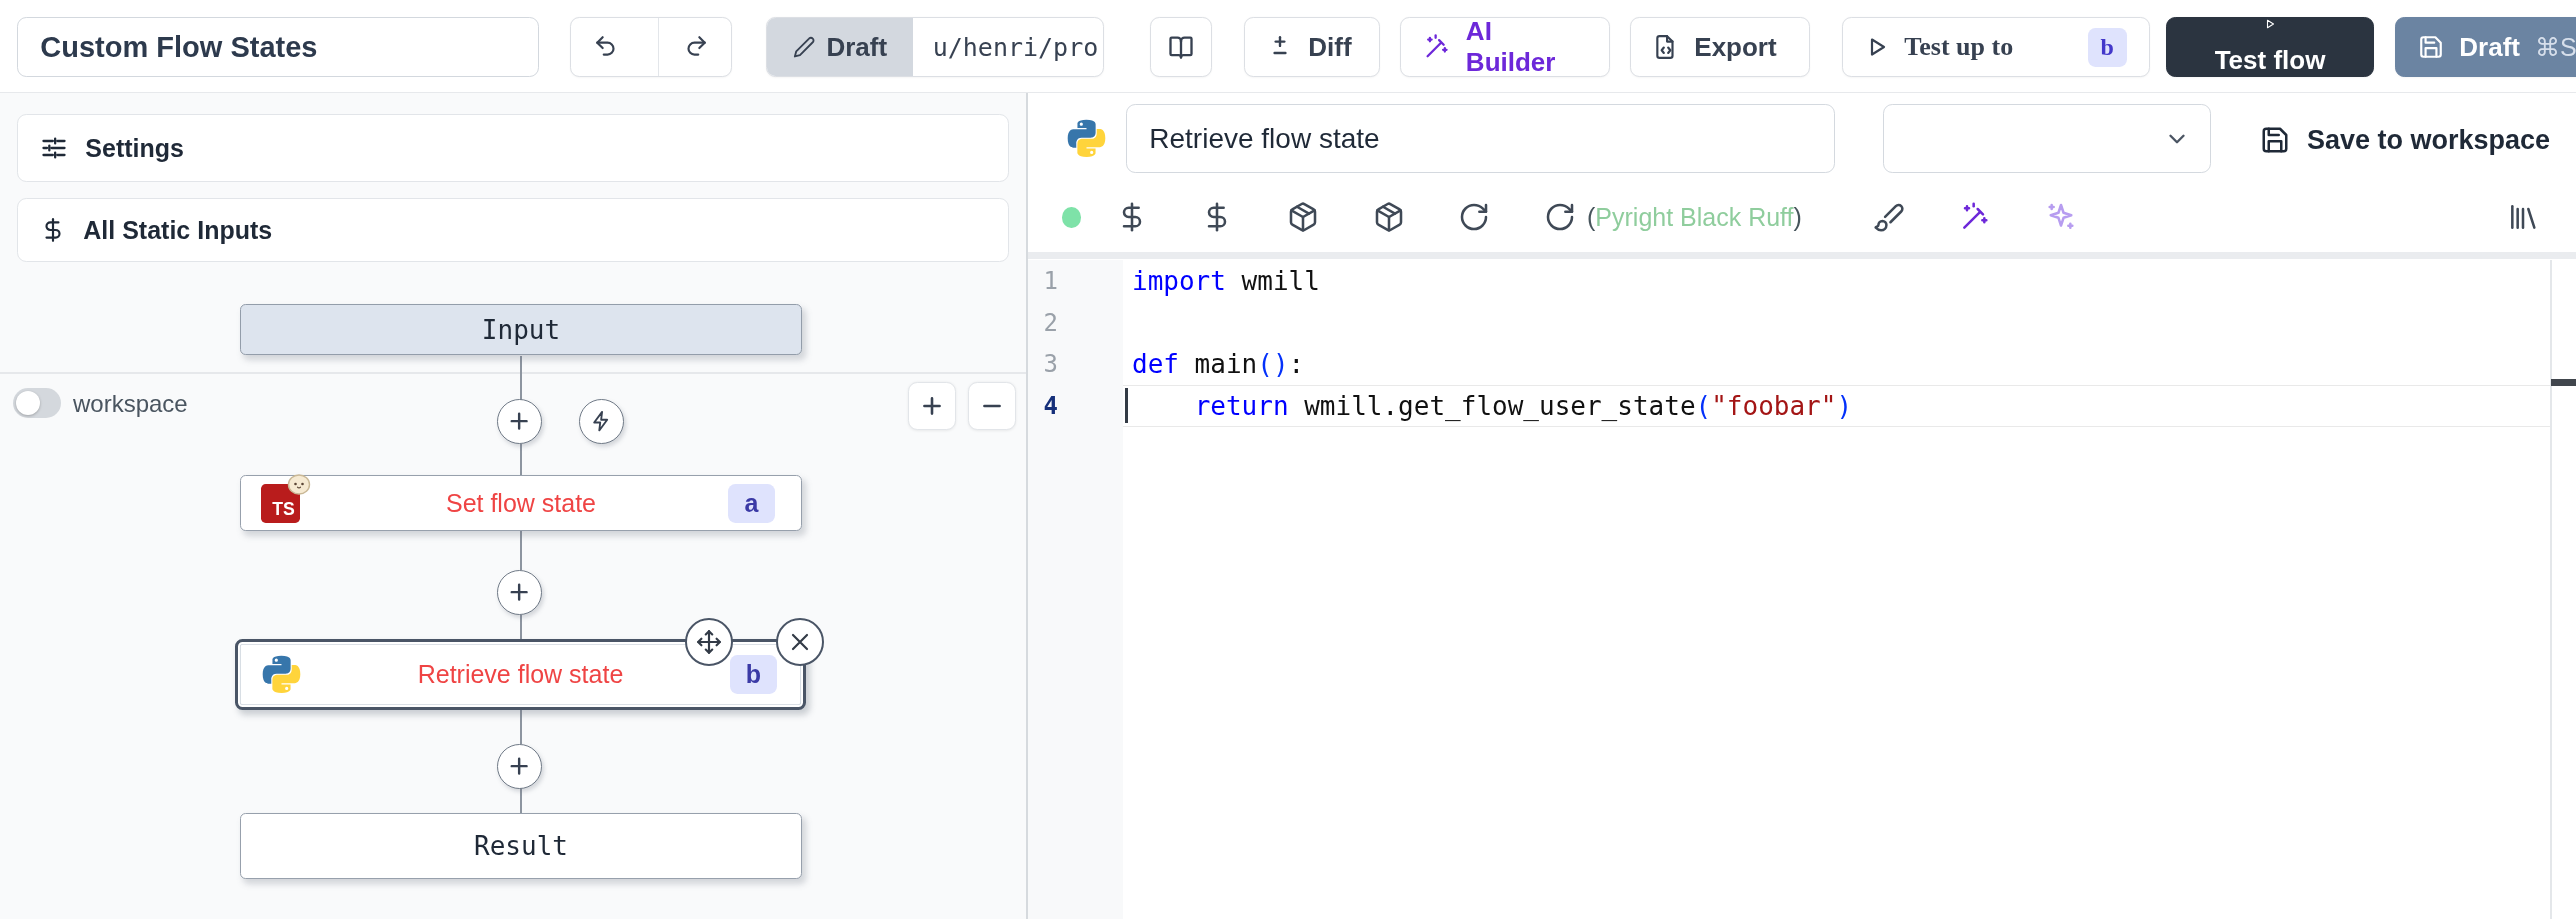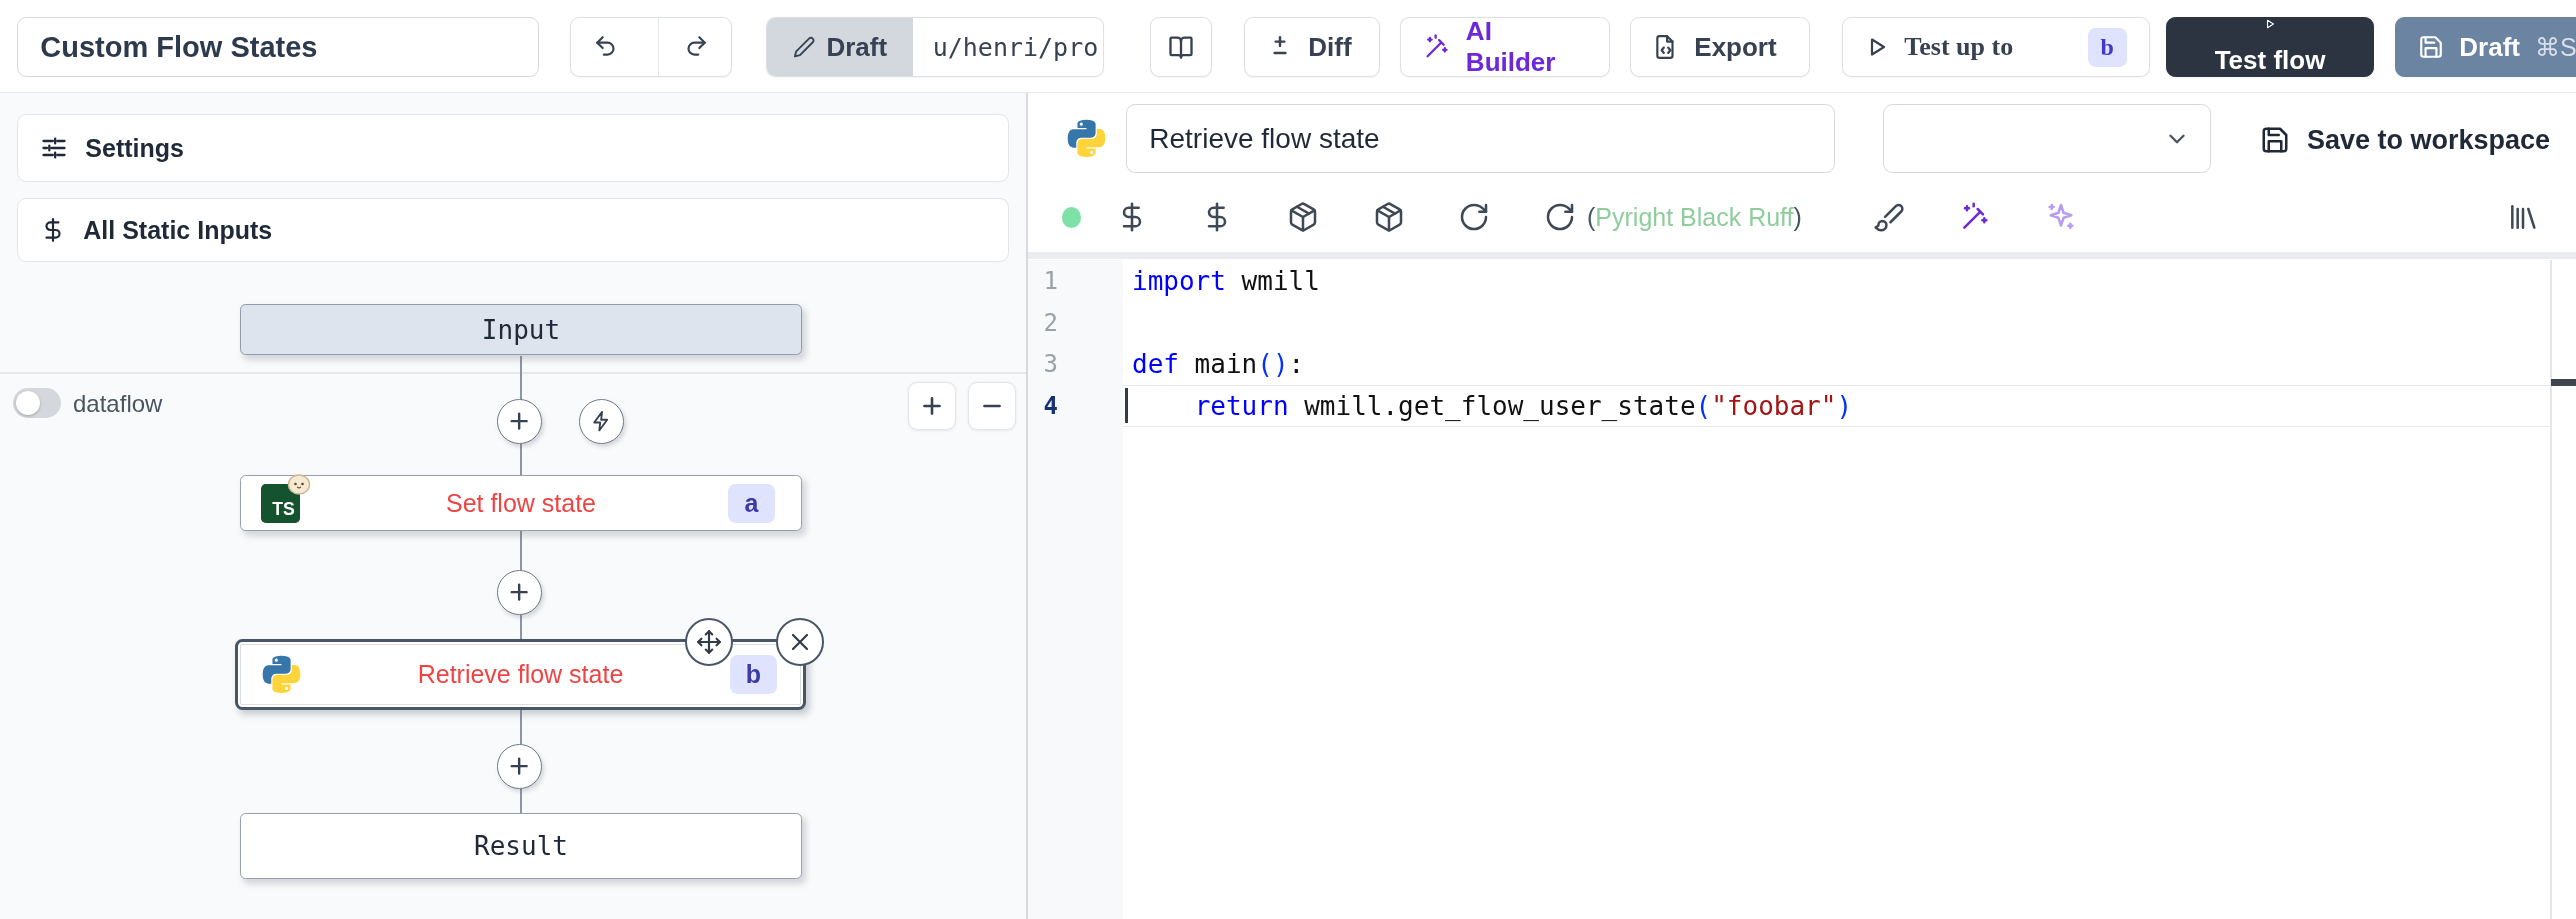--- a/index.html
+++ b/index.html
@@ -61,21 +61,21 @@
   .selected-node { left:235px; width:571px; border:3.7px solid #4a5566; border-radius:7.4px;
                    box-shadow:inset 0 0 0 1.9px #ffffff, inset 0 0 0 2.8px #cfd6de,
                               3.7px 4.7px 6.5px rgba(95,105,120,.3); }
   .node .badge { position:absolute; right:26px; width:47px; height:39px; font-size:25px; color:#3b3aa6; }
   .conn { position:absolute; width:45px; height:45px; border-radius:50%; background:#fff;
           border:1.9px solid #707a87; display:flex; align-items:center; justify-content:center;
           box-shadow:1.9px 2.8px 4.7px rgba(95,105,120,.25); color:#374151; }
   .node-action { position:absolute; width:48px; height:48px; border-radius:50%; background:#fff;
                  border:2.8px solid #4a5566; display:flex; align-items:center; justify-content:center;
                  color:#333b47; }
-  .ts-icon { position:absolute; left:19.5px; width:39px; height:39px; background:#14532d;
+  .ts-icon { position:absolute; left:19.5px; width:39px; height:39px; background:#b91c1c;
              border-radius:4.7px; color:#fff; font-weight:700; font-size:17.7px;
              display:flex; align-items:flex-end; justify-content:flex-end; padding:2.8px 4.7px; }
   .bun-overlay { position:absolute; right:-11.2px; top:-11.2px; width:24px; height:24px; }
 
   
   .right-panel { position:absolute; left:1028px; top:93px; width:1548px; height:826px; background:#fff; }
   .panel-divider { position:absolute; left:1026px; top:93px; width:1.9px; height:826px; background:#d6dade; }
   .name-input { position:absolute; left:1126px; top:104px; width:709px; height:69px;
                 border:1.9px solid #d4d9df; border-radius:9.3px; padding:0 22.3px; font-size:28px;
                 color:#1f2937; font-family:"Liberation Sans",sans-serif; outline:none; background:#fff; }
@@ -219,21 +219,21 @@
       <path d="M17 5H9.5a3.5 3.5 0 0 0 0 7h5a3.5 3.5 0 0 1 0 7H6"></path>
     </svg>
   <span>All Static Inputs</span>
 </div>
 
 <div class="lp-divider" style="position:absolute;top:372px;"></div>
 
 <div class="toggle" style="top:388px;">
     <div class="knob"></div>
   </div>
-<div class="dataflow-label" style="top:390px;">dataflow</div>
+<div class="dataflow-label" style="top:390px;">workspace</div>
 
 <div class="zoom-btn" style="left:908px;top:382px;">
   <svg width="26" height="26" viewBox="0 0 24 24" fill="none" stroke="#374151" stroke-width="2.4" stroke-linecap="round">
       <path d="M12 5v14M5 12h14"></path>
     </svg>
 </div>
 <div class="zoom-btn" style="left:968px;top:382px;">
   <svg width="26" height="26" viewBox="0 0 24 24" fill="none" stroke="#374151" stroke-width="2.4" stroke-linecap="round">
       <path d="M5 12h14"></path>
     </svg>

